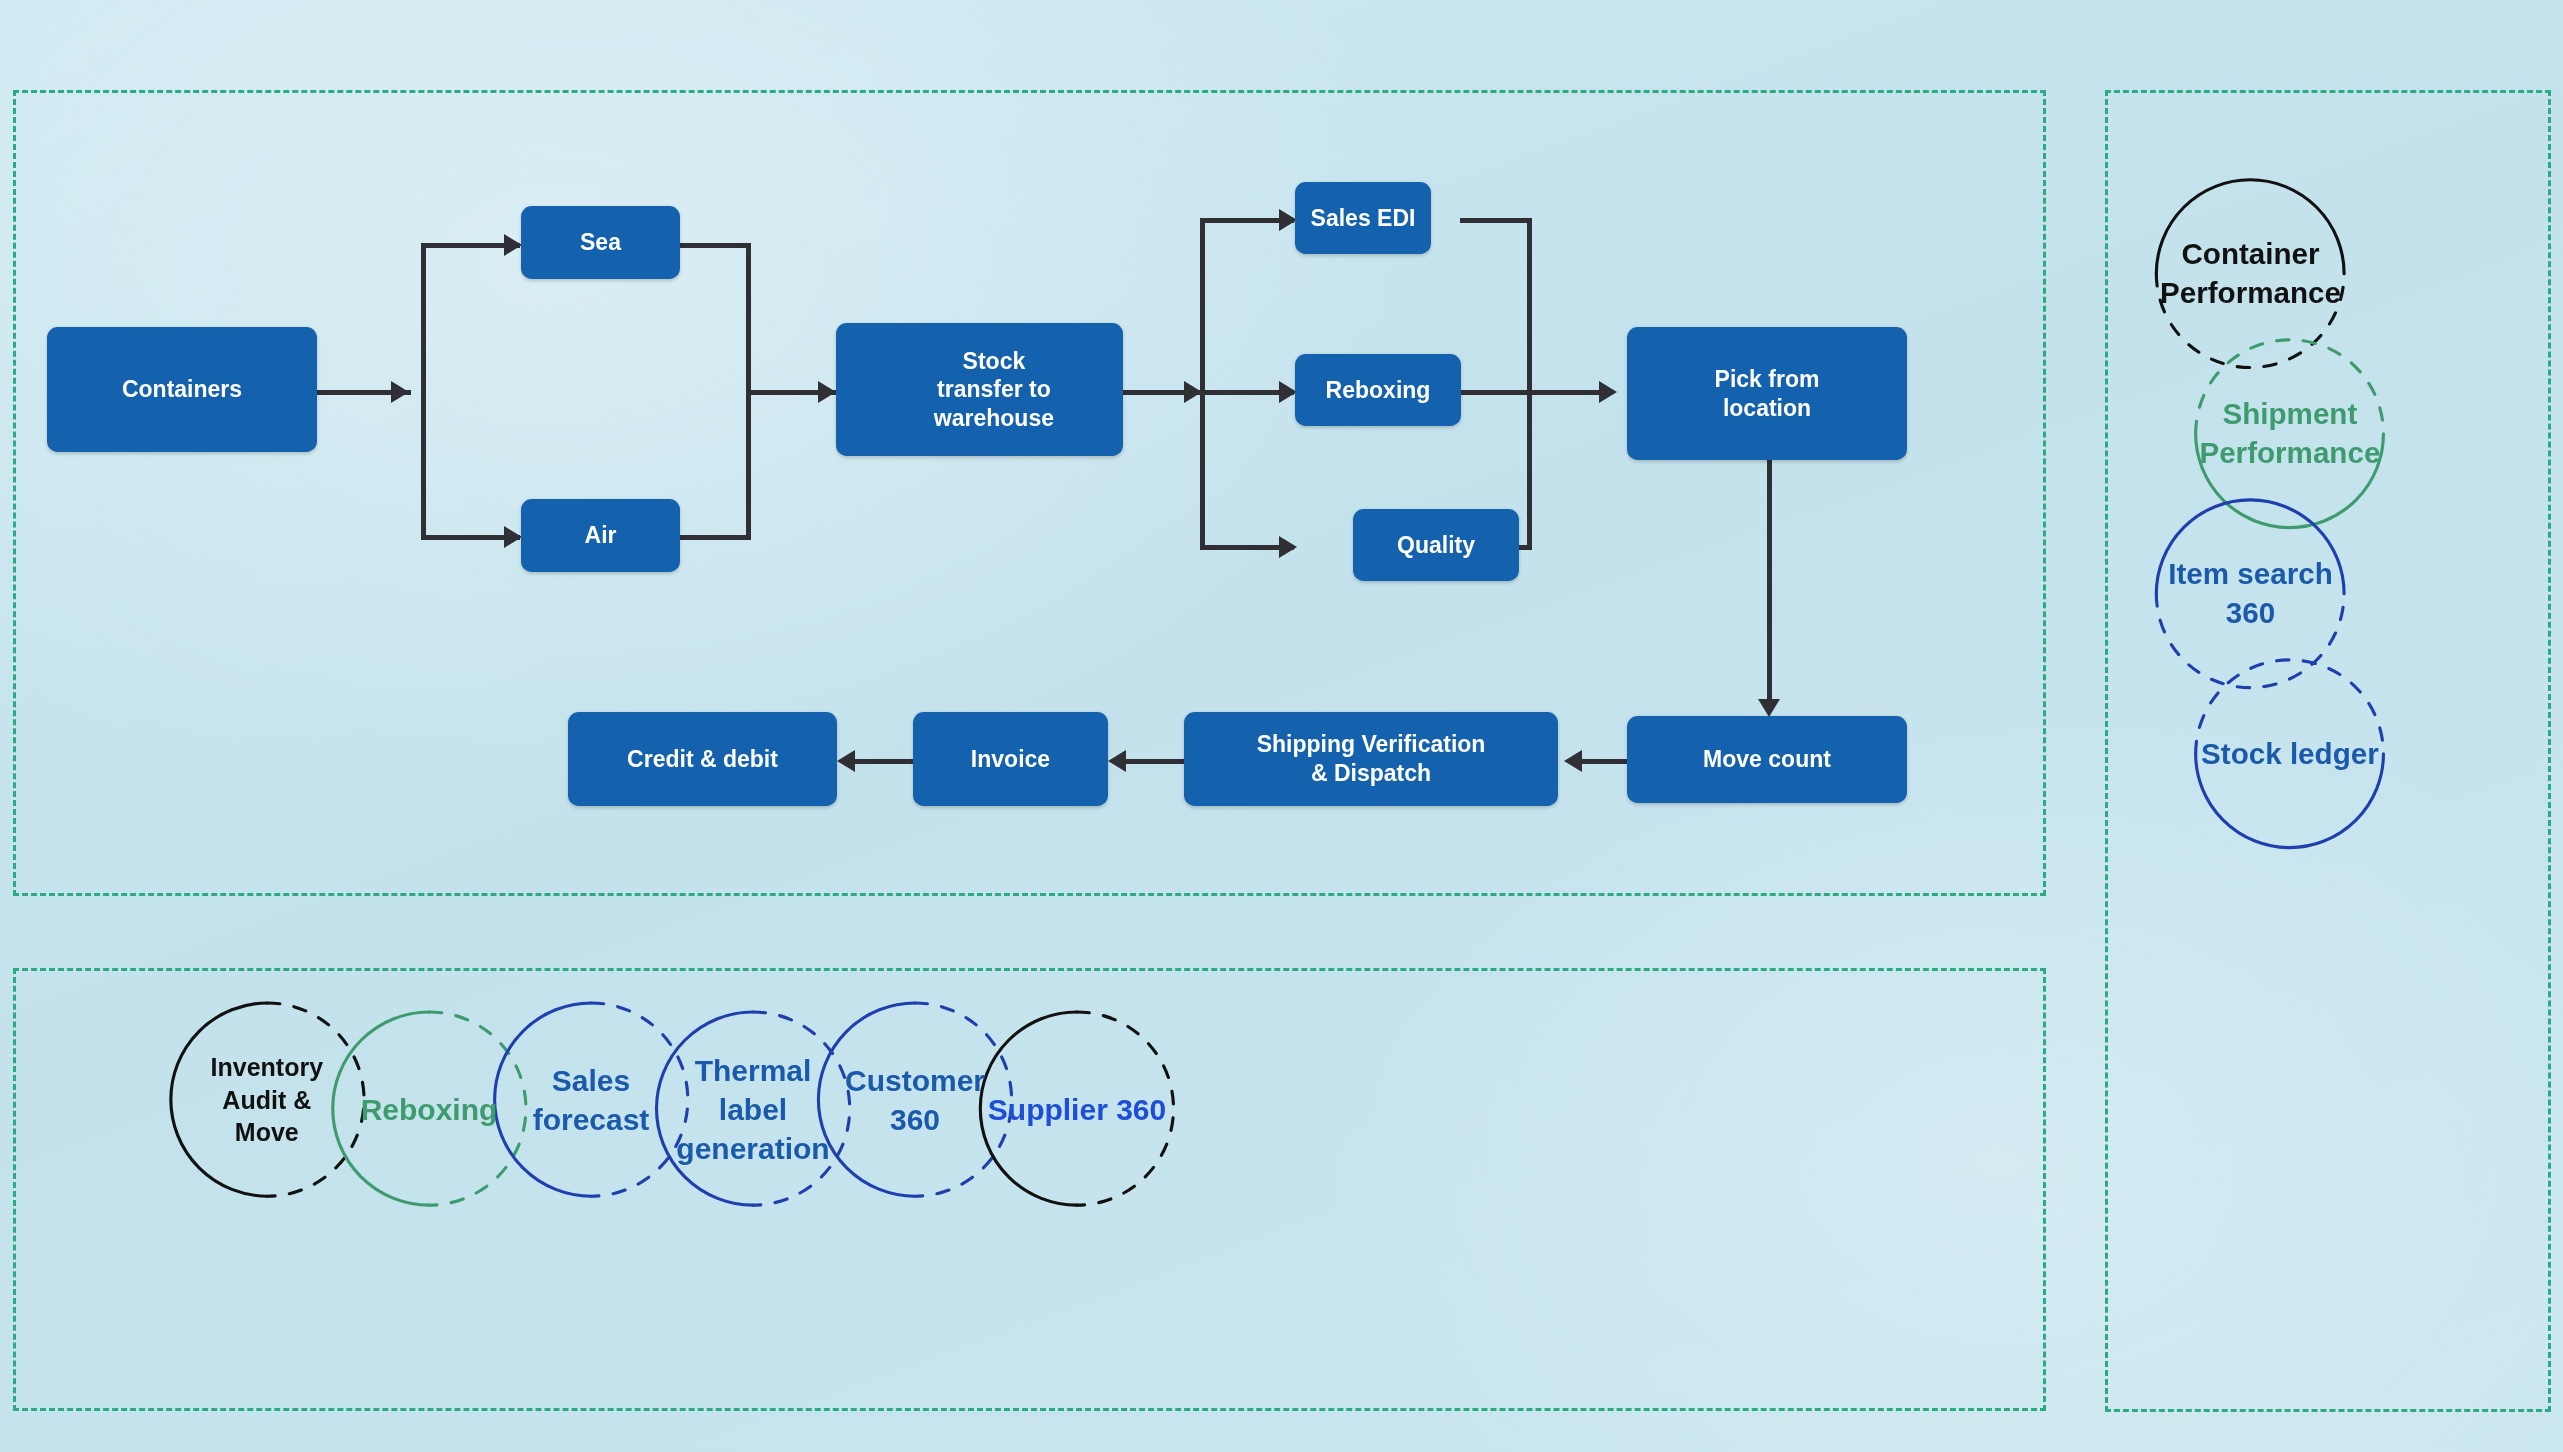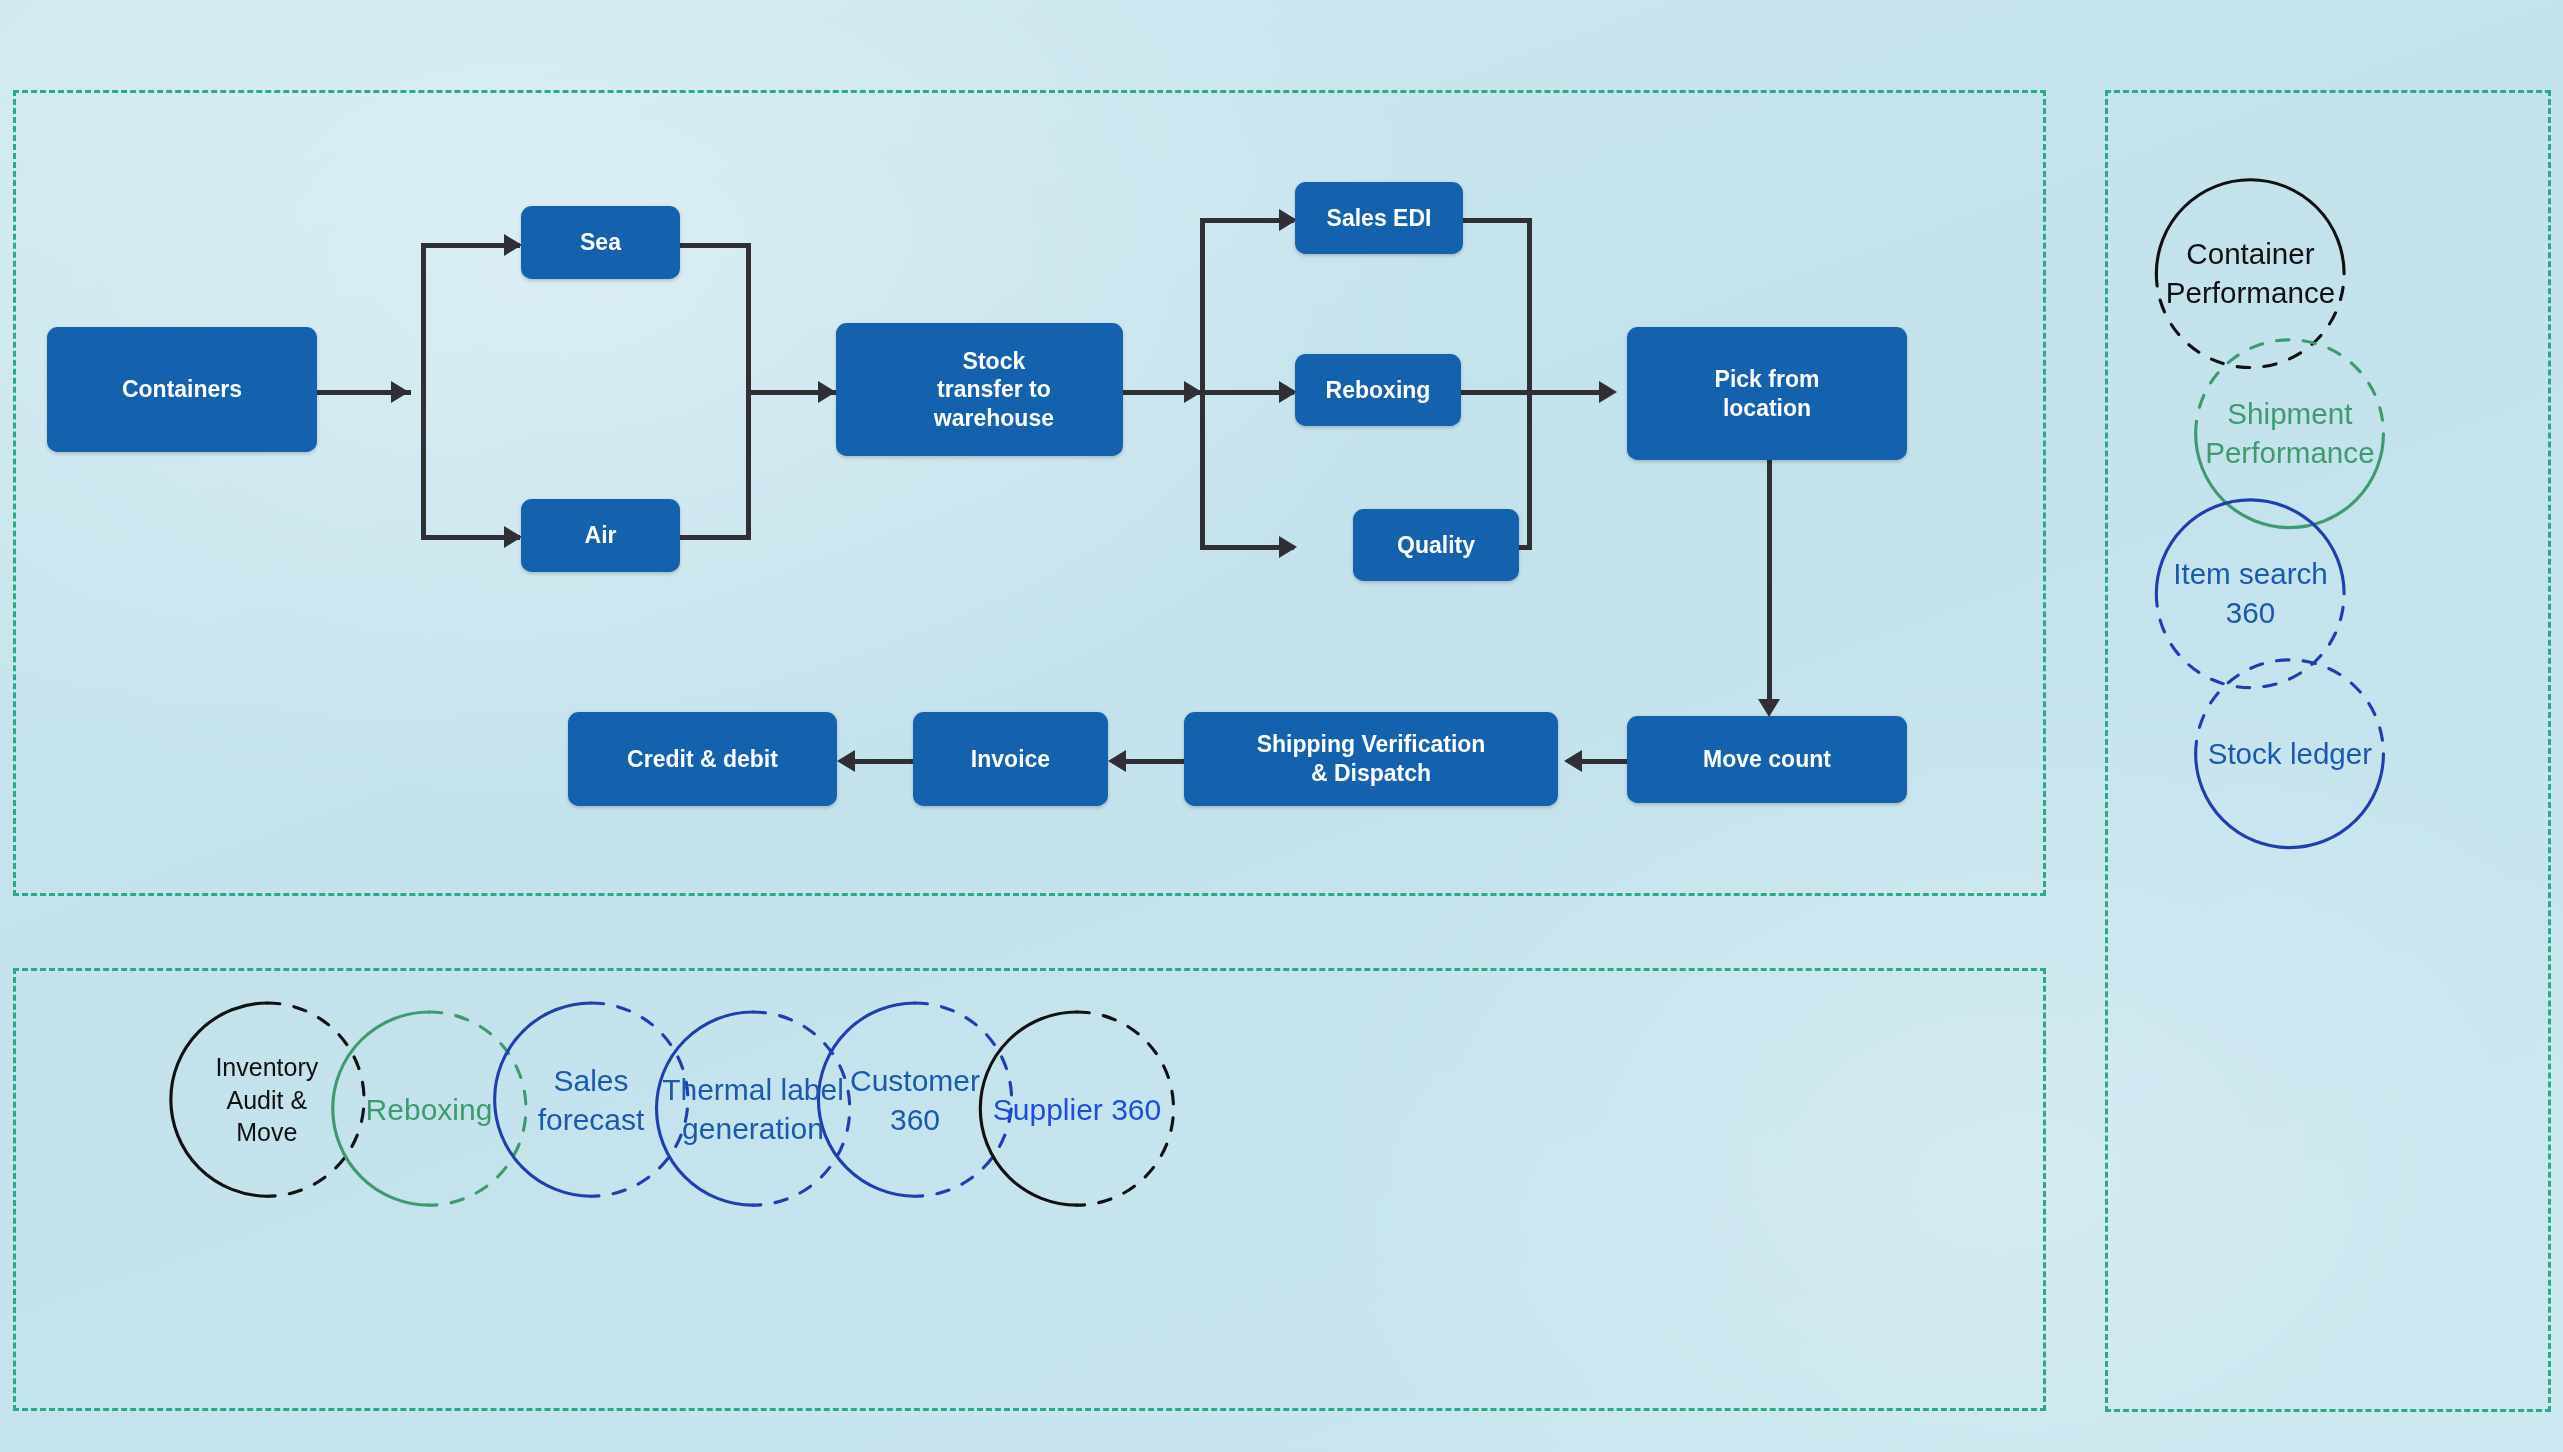--- a/index.html
+++ b/index.html
@@ -64,21 +64,21 @@
   .arrow-l{border-top:11.6px solid transparent;border-bottom:11.6px solid transparent;border-right:18px solid #2f2f35;}
   .arrow-d{border-left:11.6px solid transparent;border-right:11.6px solid transparent;border-top:18px solid #2f2f35;}
 
   
   .circle-wrap{position:absolute;}
   .circle-wrap svg{position:absolute;left:0;top:0;overflow:visible;}
   .circle-label{
     position:absolute;
     display:flex;align-items:center;justify-content:center;
     text-align:center;
-    font-weight:normal;
+    font-weight:bold;
     line-height:1.30;
     pointer-events:none;
     z-index:5;
   }
 </style>
 </head>
 <body>
 
 <div id="texture"></div>
 
@@ -135,21 +135,21 @@
   <div class="arrow-l" style="left:837px; top:750px;"></div>
 
   <div class="node" style="left:47px; top:327px; width:270px; height:125px; font-size:23px;">Containers</div>
 
   <div class="node" style="left:521px; top:206px; width:159px; height:73px; font-size:23px;">Sea</div>
 
   <div class="node" style="left:521px; top:499px; width:159px; height:73px; font-size:23px;">Air</div>
 
   <div class="node" style="left:836px; top:323px; width:287px; height:133px; font-size:23px;padding-left:36px;">Stock<br>transfer to<br>warehouse</div>
 
-  <div class="node" style="left:1295px; top:182px; width:168px; height:72px; font-size:23px;">Sales EDI</div>
+  <div class="node" style="left:1295px; top:182px; width:136px; height:72px; font-size:23px;">Sales EDI</div>
 
   <div class="node" style="left:1295px; top:354px; width:166px; height:72px; font-size:23px;">Reboxing</div>
 
   <div class="node" style="left:1353px; top:509px; width:166px; height:72px; font-size:23px;">Quality</div>
 
   <div class="node" style="left:1627px; top:327px; width:280px; height:133px; font-size:23px;">Pick from<br>location</div>
 
   <div class="node" style="left:1627px; top:716px; width:280px; height:87px; font-size:23px;">Move count</div>
 
   <div class="node" style="left:1184px; top:712px; width:374px; height:94px; font-size:23px;">Shipping Verification<br>&amp; Dispatch</div>

